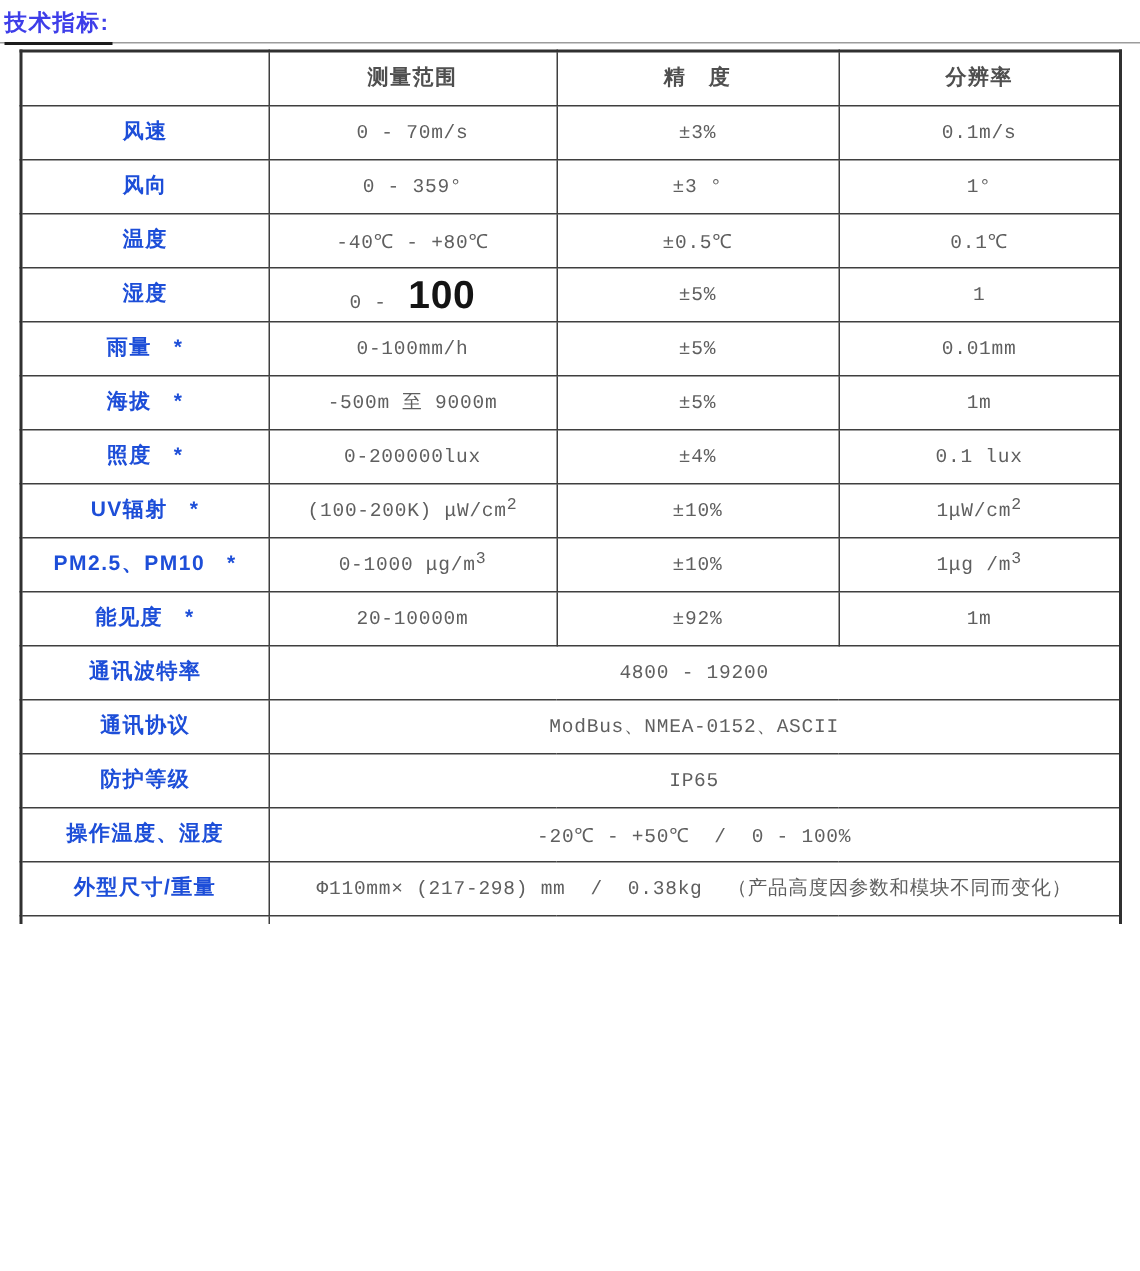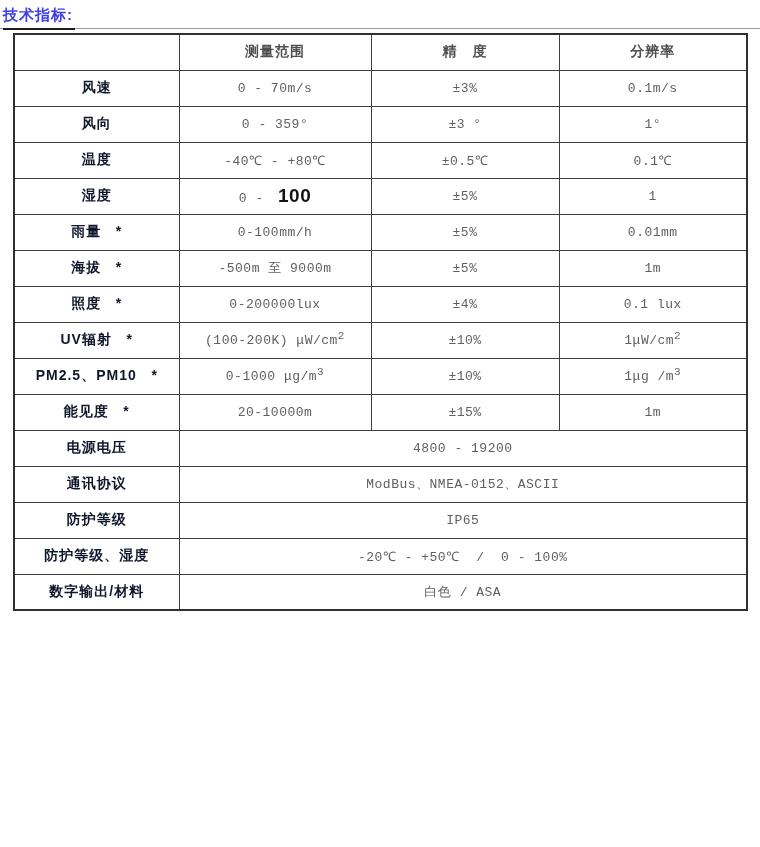--- a/index.html
+++ b/index.html
@@ -59,41 +59,41 @@
   .spec thead th {
     font-size: 14px;
     font-weight: bold;
     color: #4f4f4f;
     letter-spacing: 1px;
     text-align: center;
   }
   .label-cell {
     font-size: 14px;
     font-weight: bold;
-    color: #0f172a;
+    color: #1d4ed8;
     letter-spacing: 1px;
   }
   .value-cell {
     font-family: "Liberation Mono", "DejaVu Sans Mono", monospace;
     font-size: 13px;
     font-weight: normal;
     color: #5f5f5f;
     letter-spacing: 0.5px;
   }
   .value-cell sup {
     font-size: 11px;
     line-height: 0;
     position: relative;
     top: -5px;
     vertical-align: baseline;
   }
   .hum-big {
     font-family: "Liberation Sans", "DejaVu Sans", sans-serif;
     font-weight: bold;
-    font-size: 19px;
+    font-size: 26px;
     color: var(--highlight);
     letter-spacing: 0.5px;
     padding-left: 6px;
   }
 </style>
 </head>
 <body>
 
 <div class="page">
 
@@ -167,38 +167,42 @@
         </tr>
         <tr>
           <th class="label-cell">PM2.5、PM10&nbsp;&nbsp;&nbsp;*</th>
           <td class="value-cell">0-1000 μg/m<sup>3</sup></td>
           <td class="value-cell">±10%</td>
           <td class="value-cell">1μg /m<sup>3</sup></td>
         </tr>
         <tr>
           <th class="label-cell">能见度&nbsp;&nbsp;&nbsp;*</th>
           <td class="value-cell">20-10000m</td>
-          <td class="value-cell">±15%</td>
+          <td class="value-cell">±92%</td>
           <td class="value-cell">1m</td>
         </tr>
         <tr>
-          <th class="label-cell">电源电压</th>
+          <th class="label-cell">通讯波特率</th>
           <td class="value-cell" colspan="3">4800 - 19200</td>
         </tr>
         <tr>
           <th class="label-cell">通讯协议</th>
           <td class="value-cell" colspan="3">ModBus、NMEA-0152、ASCII</td>
         </tr>
         <tr>
           <th class="label-cell">防护等级</th>
           <td class="value-cell" colspan="3">IP65</td>
         </tr>
         <tr>
-          <th class="label-cell">防护等级、湿度</th>
+          <th class="label-cell">操作温度、湿度</th>
           <td class="value-cell" colspan="3">-20℃ - +50℃&nbsp;&nbsp;/&nbsp;&nbsp;0 - 100%</td>
+        </tr>
+        <tr>
+          <th class="label-cell">外型尺寸/重量</th>
+          <td class="value-cell" colspan="3">Φ110mm× (217-298) mm&nbsp;&nbsp;/&nbsp;&nbsp;0.38kg&nbsp;&nbsp;（产品高度因参数和模块不同而变化）</td>
         </tr>
         <tr>
           <th class="label-cell">数字输出/材料</th>
           <td class="value-cell" colspan="3">白色 / ASA</td>
         </tr>
       </tbody>
   </table>
 
 </div>
 

